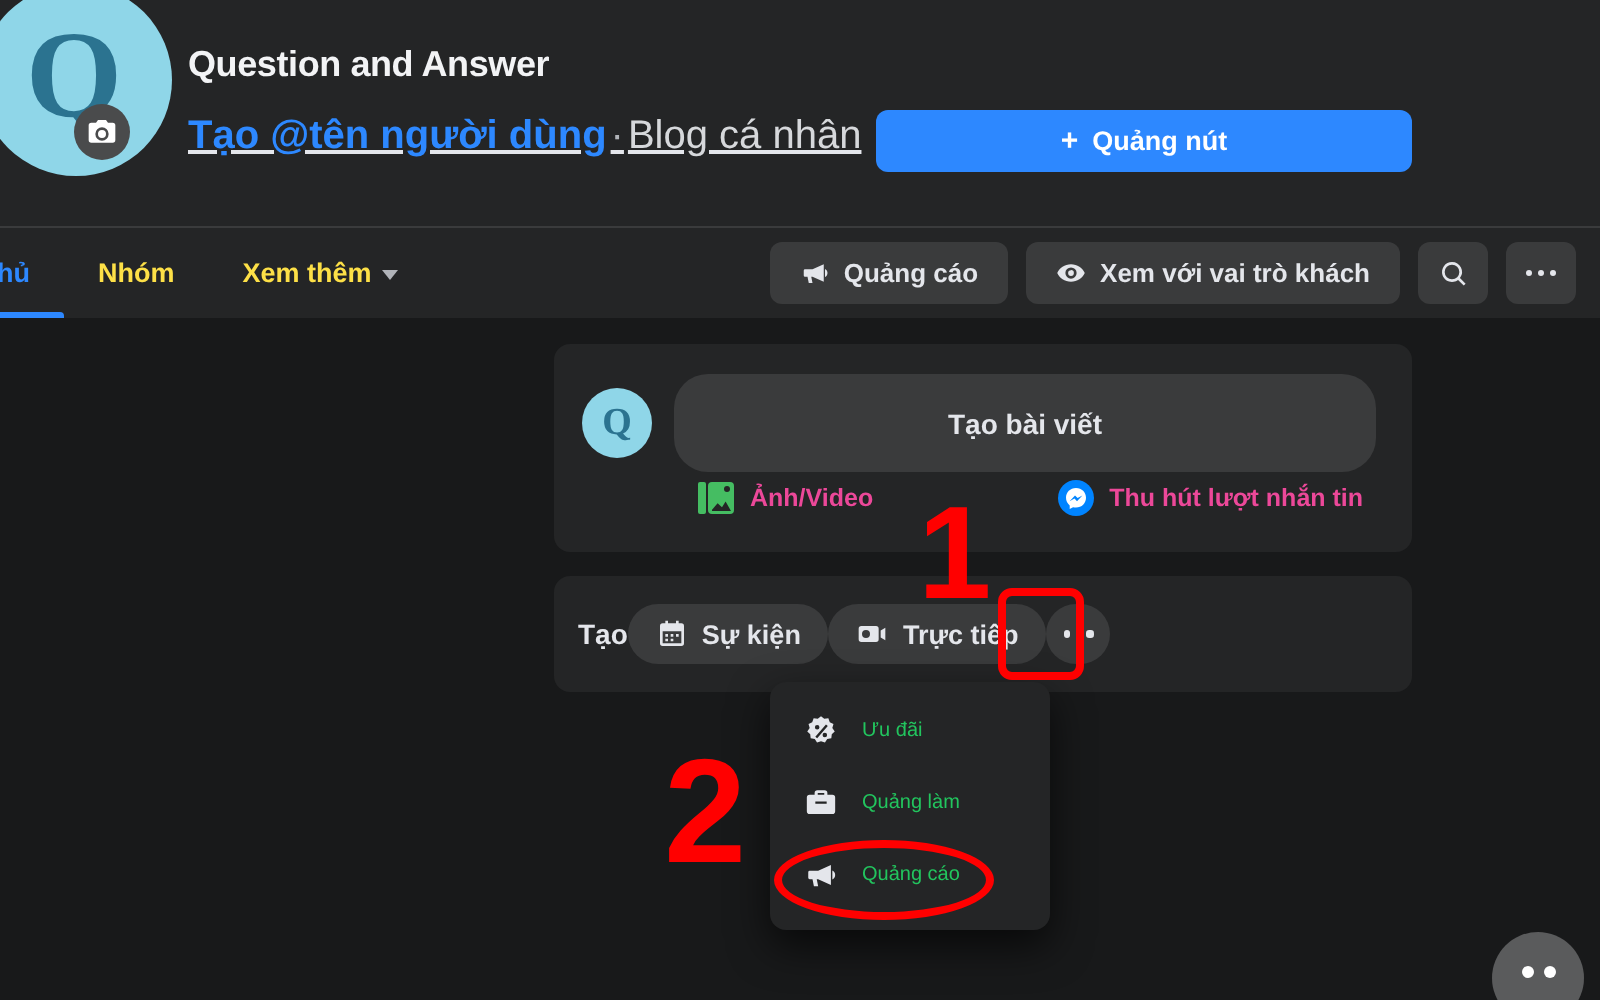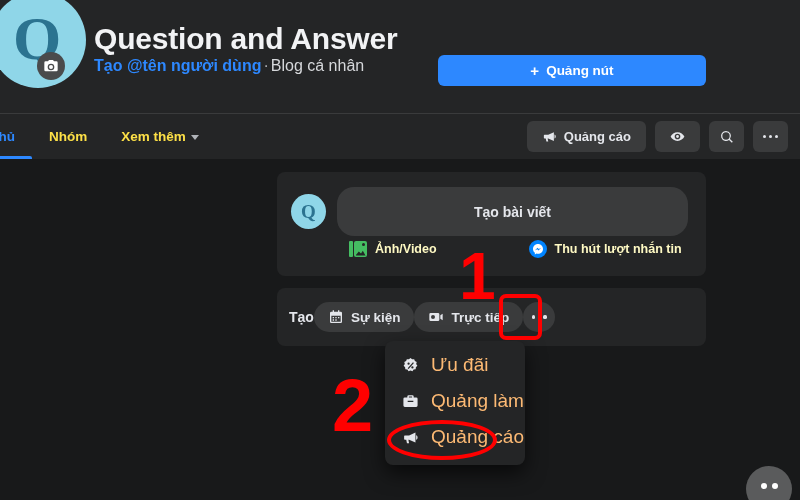--- a/index.html
+++ b/index.html
@@ -63,32 +63,33 @@
     display: flex;
     align-items: center;
     justify-content: center;
   }
   .camera-badge svg { width: 16px; height: 16px; fill: #ffffff; }
 
   .page-title {
     position: absolute;
     left: 94px;
     top: 22px;
-    font-size: 30px;
+    font-size: 18px;
     font-weight: 700;
     color: #f2f3f5;
     letter-spacing: -0.2px;
     white-space: nowrap;
   }
   .page-subtitle {
     position: absolute;
     left: 94px;
     top: 57px;
-    font-size: 16px;
-    white-space: nowrap;
+    font-size: 20px;
+    white-space: nowrap;
+    text-decoration: underline;
   }
   .subtitle-link {
     color: #2d88ff;
     font-weight: 600;
   }
   .subtitle-sep { color: #b0b3b8; margin: 0 2px; }
   .subtitle-cat { color: #d6d8db; font-weight: 400; }
 
   .add-button {
     position: absolute;
@@ -266,21 +267,21 @@
     height: 30px;
     display: flex;
     align-items: center;
   }
   .composer-action {
     display: flex;
     align-items: center;
     gap: 8px;
     font-size: 12.5px;
     font-weight: 600;
-    color: #fef9c3;
+    color: #ec4899;
     cursor: pointer;
     white-space: nowrap;
   }
   .composer-action.first { margin-left: 58px; }
   .composer-action.second { margin-left: 92px; }
 
   .photo-icon {
     width: 18px; height: 18px;
     position: relative;
     flex: none;
@@ -399,23 +400,23 @@
     z-index: 5;
     padding-top: 6px;
     box-sizing: border-box;
   }
   .menu-item {
     height: 36px;
     display: flex;
     align-items: center;
     gap: 12px;
     padding: 0 13px;
-    font-size: 19px;
+    font-size: 10px;
     font-weight: 500;
-    color: #fdba74;
+    color: #22c55e;
     cursor: pointer;
     border-radius: 6px;
     margin: 0 4px;
     white-space: nowrap;
   }
   .menu-item svg { width: 17px; height: 17px; fill: #e4e6eb; flex: none; }
 
   
   .ann-num {
     position: absolute;
@@ -521,20 +522,21 @@
     <button class="pill-btn">
       <svg viewBox="0 0 24 24">
           <path d="M3 10v4a1 1 0 0 0 1 1h2l1 5h3l-1-5h1l9 4V5l-9 4H4a1 1 0 0 0-1 1zm17-1.2v6.4c1.2-.5 2-1.7 2-3.2s-.8-2.7-2-3.2z"></path>
         </svg>
       <span>Quảng cáo</span>
     </button>
     <button class="pill-btn">
       <svg viewBox="0 0 24 24">
           <path d="M12 5C7 5 2.7 8.1 1 12c1.7 3.9 6 7 11 7s9.3-3.1 11-7c-1.7-3.9-6-7-11-7zm0 11.5a4.5 4.5 0 1 1 0-9 4.5 4.5 0 0 1 0 9zm0-2.2a2.3 2.3 0 1 0 0-4.6 2.3 2.3 0 0 0 0 4.6z"></path>
         </svg>
+      <span>Xem với vai trò khách</span>
     </button>
     <button class="icon-btn">
       <svg viewBox="0 0 24 24">
           <path d="M10.5 3a7.5 7.5 0 1 0 4.55 13.46l4.24 4.25 1.42-1.42-4.25-4.24A7.5 7.5 0 0 0 10.5 3zm0 2a5.5 5.5 0 1 1 0 11 5.5 5.5 0 0 1 0-11z"></path>
         </svg>
     </button>
     <button class="icon-btn">
       <span class="dots">
           <i></i>
           <i></i>

